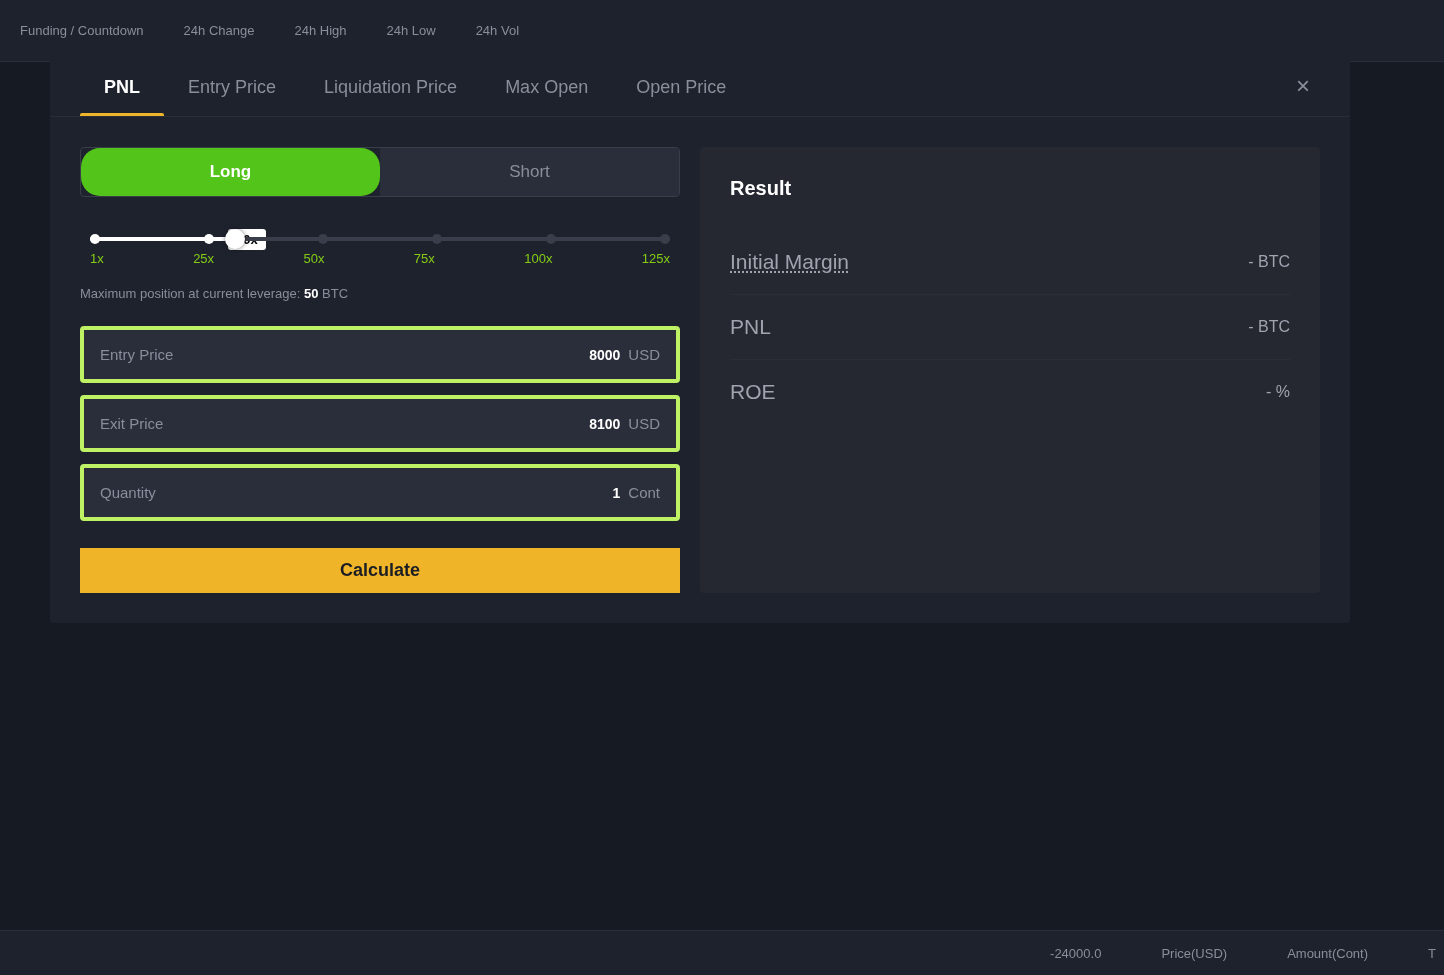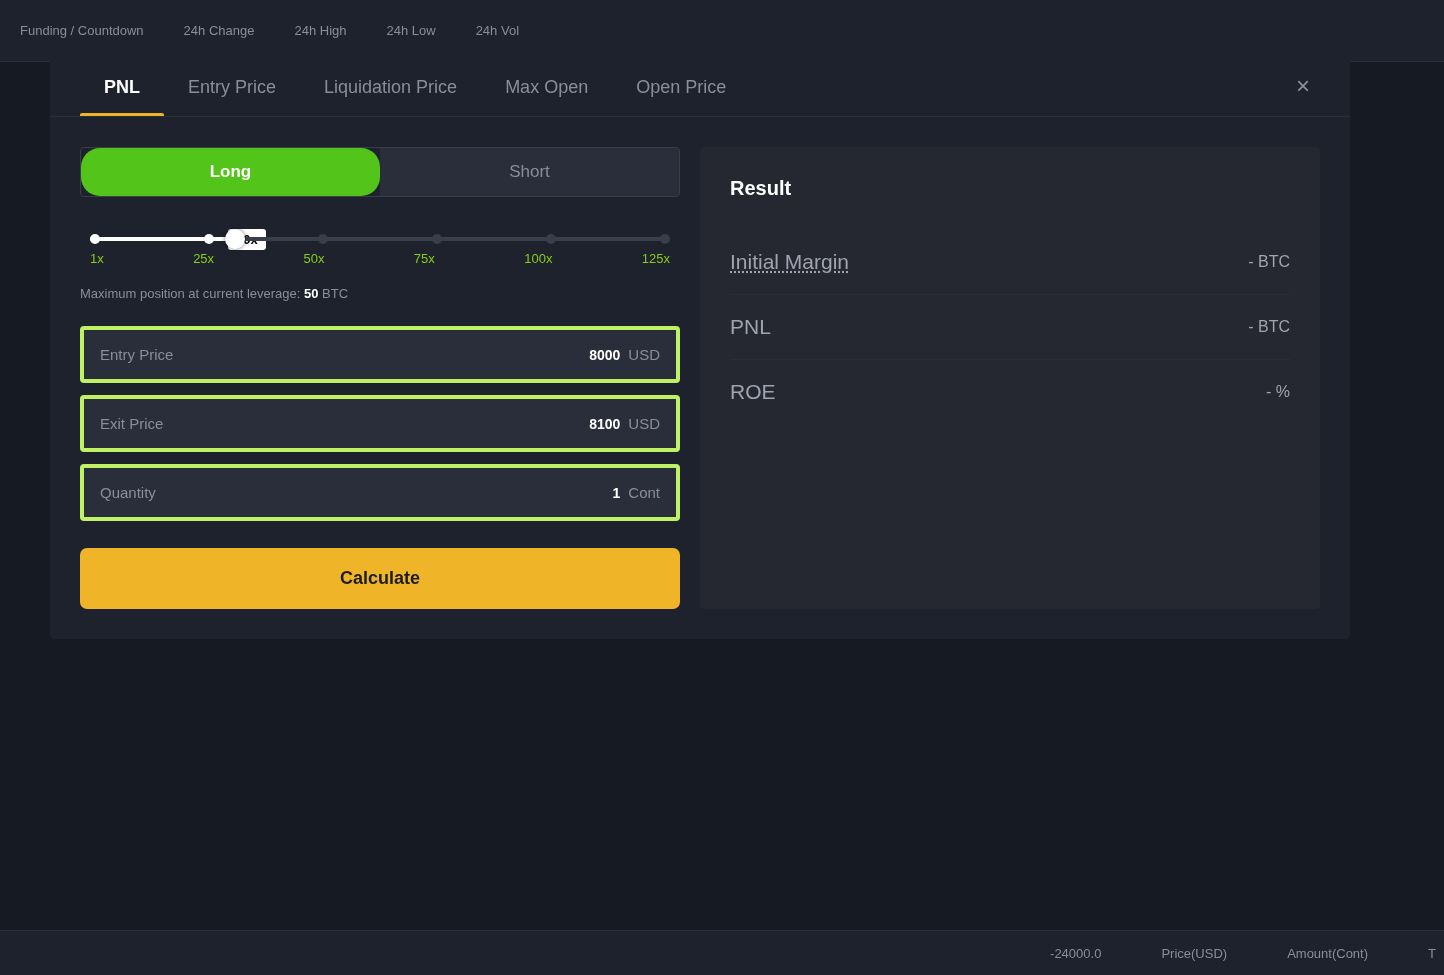--- a/index.html
+++ b/index.html
@@ -276,24 +276,24 @@
     }
 
     .input-unit {
       color: #8a8d9a;
       font-size: 15px;
     }
 
     
     .calc-btn {
       width: 100%;
-      padding: 20px;
+      padding: 12px;
       background: #f0b429;
       border: none;
-      border-radius: 7px;
+      border-radius: 0;
       font-size: 18px;
       font-weight: 700;
       color: #1a1d24;
       cursor: pointer;
       margin-top: 15px;
     }
 
     
     .right-panel {
       flex: 1;

